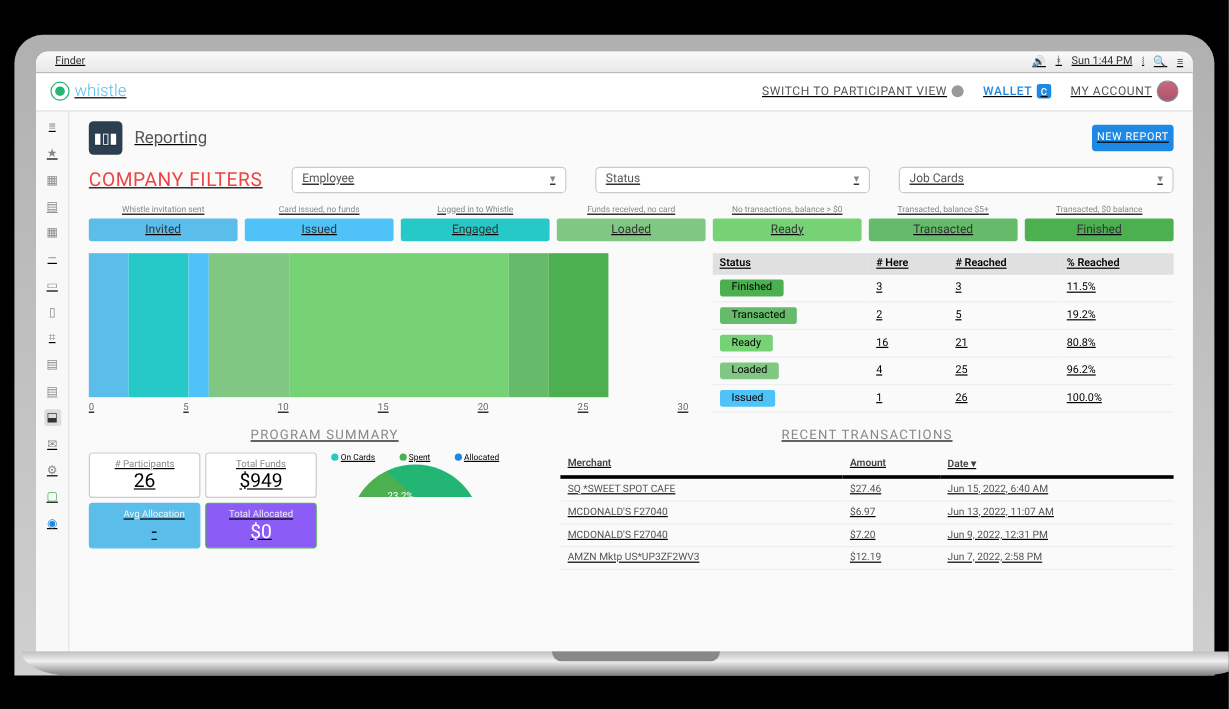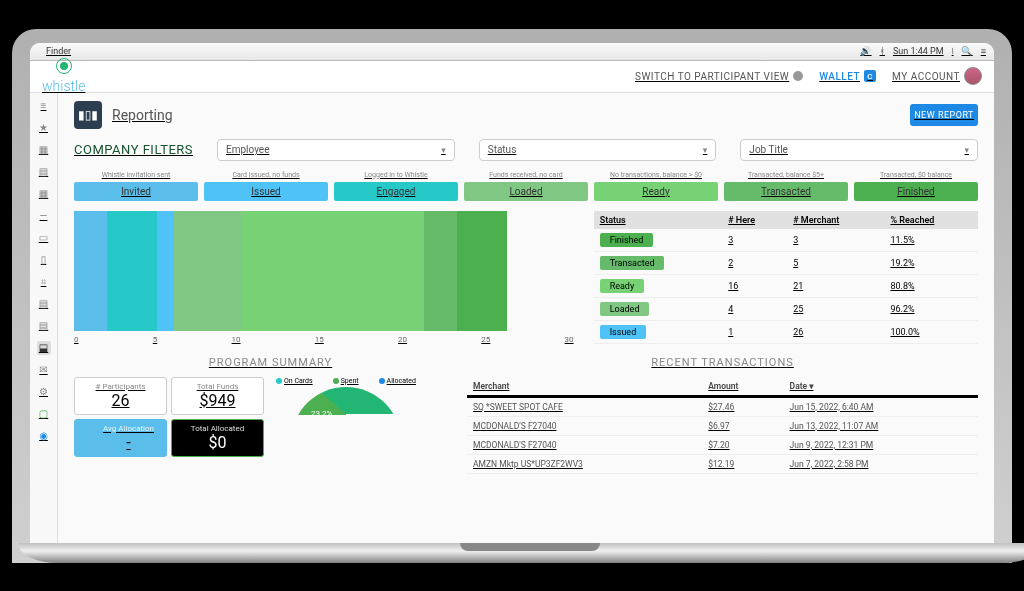--- a/index.html
+++ b/index.html
@@ -9,21 +9,21 @@
 .laptop-base { height:20px; width:1024px; background:linear-gradient(180deg,#c0c0c0,#f0f0f0 40%,#808080); border-radius:0 0 40px 40px/0 0 20px 20px; margin:0 -12px; position:relative; }
 .laptop-base::before { content:''; position:absolute; top:0; left:50%; transform:translateX(-50%); width:140px; height:8px; background:#888; border-radius:0 0 8px 8px; }
 
 
 .menubar { height:18px; background:linear-gradient(#fafafa,#e8e8e8); border-bottom:1px solid #bbb; display:flex; align-items:center; padding:0 8px; font-size:9px; color:#333; }
 .menubar .apple { font-size:10px; margin-right:8px; }
 .menubar .right { margin-left:auto; display:flex; gap:8px; align-items:center; }
 
 
 .appheader { height:32px; border-bottom:1px solid #ddd; display:flex; align-items:center; padding:0 12px; font-size:10px; color:#555; }
-.logo { display:flex; align-items:center; gap:4px; font-size:14px; font-weight:300;flex-direction:column; }
+.logo { display:flex; align-items:flex-end; gap:4px; font-size:14px; font-weight:300; }
 .logo-mark { width:16px; height:16px; border:1px solid #22b573; border-radius:50%; position:relative; }
 .logo-mark::after { content:''; position:absolute; inset:3px; background:#22b573; border-radius:50%; }
 .appheader .spacer { flex:1; }
 .header-item { display:flex; align-items:center; gap:4px; margin-left:16px; letter-spacing:.5px; }
 .header-item.wallet { color:#1e88e5; font-weight:500; }
 .avatar { width:18px; height:18px; border-radius:50%; background:linear-gradient(#c68,#a56); border:1px solid #888; }
 
 
 .app-body { flex:1; display:flex; overflow:hidden; }
 .sidebar { width:28px; background:#f8f8f8; border-right:1px solid #ddd; display:flex; flex-direction:column; align-items:center; gap:8px; padding:6px 0; }
@@ -35,21 +35,21 @@
 .content { flex:1; overflow:auto; background:#fafafa; padding:8px 16px 0; }
 
 
 .page-title-row { display:flex; align-items:center; justify-content:space-between; margin-bottom:10px; }
 .page-title-left { display:flex; align-items:center; gap:10px; }
 .title-icon { width:28px; height:28px; background:#2c3e50; border-radius:4px; display:flex; align-items:center; justify-content:center; color:#fff; font-size:12px; }
 .page-title { font-size:14px; color:#555; }
 .new-report-btn { background:#1e88e5; color:#fff; border:none; font-size:9px; letter-spacing:.5px; padding:6px 4px; border-radius:3px; cursor:pointer; }
 
 .filters-row { display:flex; align-items:center; gap:24px; margin-bottom:10px; }
-.filters-label { font-size:13px; color:#14532d; letter-spacing:.5px; }
+.filters-label { font-size:16px; color:#ef4444; letter-spacing:.5px; }
 .select { flex:1; height:22px; border:1px solid #ccc; border-radius:4px; background:#fff; font-size:10px; color:#555; padding:0 8px; display:flex; align-items:center; justify-content:space-between; cursor:pointer; }
 .select::after { content:'▾'; color:#888; font-size:9px; }
 
 .status-chips { display:flex; gap:6px; justify-content:space-between; margin-bottom:10px; }
 .chip-col { flex:1; text-align:center; }
 .chip-label { font-size:7px; color:#888; margin-bottom:3px; white-space:nowrap; }
 .chip { font-size:10px; padding:4px 0; border-radius:2px; color:#333; }
 
 .chart-row { display:flex; gap:20px; margin-bottom:12px; }
 .stacked-chart { flex:1.3; }
@@ -61,29 +61,29 @@
 .status-table { flex:1; font-size:9px; border-collapse:collapse; }
 .status-table th { background:#e0e0e0; text-align:left; padding:4px 6px; font-weight:600; }
 .status-table td { border-bottom:1px solid #eee; padding:4px 6px; }
 .stcell { display:inline-block; padding:2px 10px; border-radius:2px; font-size:9px; }
 
 .section-title { font-size:11px; letter-spacing:1px; color:#888; text-align:center; margin-bottom:8px; }
 .summary-row { display:flex; gap:0; }
 .summary-blocks { display:grid; grid-template-columns:1fr 1fr; gap:4px; width:190px; }
 .sblock { border:1px solid #ccc; border-radius:3px; text-align:center; padding:4px; background:#fff; }
 .sblock.alloc { background:#5bbeea; border-color:#5bbeea;padding-left:20px; }
-.sblock.totalloc { background:#000000; border-color:#4caf50; color:#fff; }
+.sblock.totalloc { background:#8b5cf6; border-color:#4caf50; color:#fff; }
 .sblock .lab { font-size:8px; color:#888; }
 .sblock.alloc .lab, .sblock.totalloc .lab { color:rgba(255,255,255,.85); }
 .sblock .val { font-size:16px; font-weight:400; }
 .pie-wrap { width:140px; position:relative; text-align:center; }
 .pie-legend { font-size:7px; display:flex; gap:6px; justify-content:space-between; margin-bottom:2px; }
 .legdot { width:6px; height:6px; border-radius:50%; display:inline-block; margin-right:2px; vertical-align:middle; }
 .pie { width:110px; height:55px; margin:0 auto; border-radius:110px 110px 0 0; background:conic-gradient(from 270deg,#4caf50 0 41.76deg, #22b573 41.76deg 180deg, transparent 180deg); position:relative; }
-.pie-label { position:absolute; top:22px; left:20px; font-size:8px; color:#fff; }
+.pie-label { position:absolute; top:22px; left:32px; font-size:8px; color:#fff; }
 
 .trans-col { flex:1.3; }
 .trans-table { width:100%; font-size:8.5px; border-collapse:collapse; }
 .trans-table th { text-align:left; padding:4px 6px; border-bottom:3px solid #000000; font-weight:600; color:#444; }
 .trans-table td { padding:4px 6px; border-bottom:1px solid #eee; color:#555; }
 
 .person { width:10px; height:10px; border-radius:50%; background:#999; display:inline-block; position:relative; }
 .walletbox { width:12px; height:12px; background:#1e88e5; color:#fff; font-size:8px; display:inline-flex; align-items:center; justify-content:center; border-radius:2px; }
 </style>
 </head>
@@ -156,21 +156,21 @@
 
       <div class="filters-row">
         <div class="filters-label">COMPANY FILTERS</div>
         <div class="select">
               <span>Employee</span>
             </div>
         <div class="select">
               <span>Status</span>
             </div>
         <div class="select">
-              <span>Job Title</span>
+              <span>Job Cards</span>
             </div>
       </div>
 
       <div class="status-chips" id="chips">
             <div class="chip-col">
               <div class="chip-label">Whistle invitation sent</div>
               <div class="chip" style="background:#5bbeea">Invited</div>
             </div>
             <div class="chip-col">
               <div class="chip-label">Card issued, no funds</div>
@@ -219,21 +219,21 @@
                 <span>20</span>
                 <span>25</span>
                 <span>30</span>
               </div>
         </div>
         <table class="status-table">
           <thead>
                 <tr id="sthead">
                   <th>Status</th>
                   <th># Here</th>
-                  <th># Merchant</th>
+                  <th># Reached</th>
                   <th>% Reached</th>
                 </tr>
               </thead>
           <tbody id="stbody">
                 <tr>
                   <td><span class="stcell" style="background:#4caf50">Finished</span></td>
                   <td>3</td>
                   <td>3</td>
                   <td>11.5%</td>
                 </tr>

